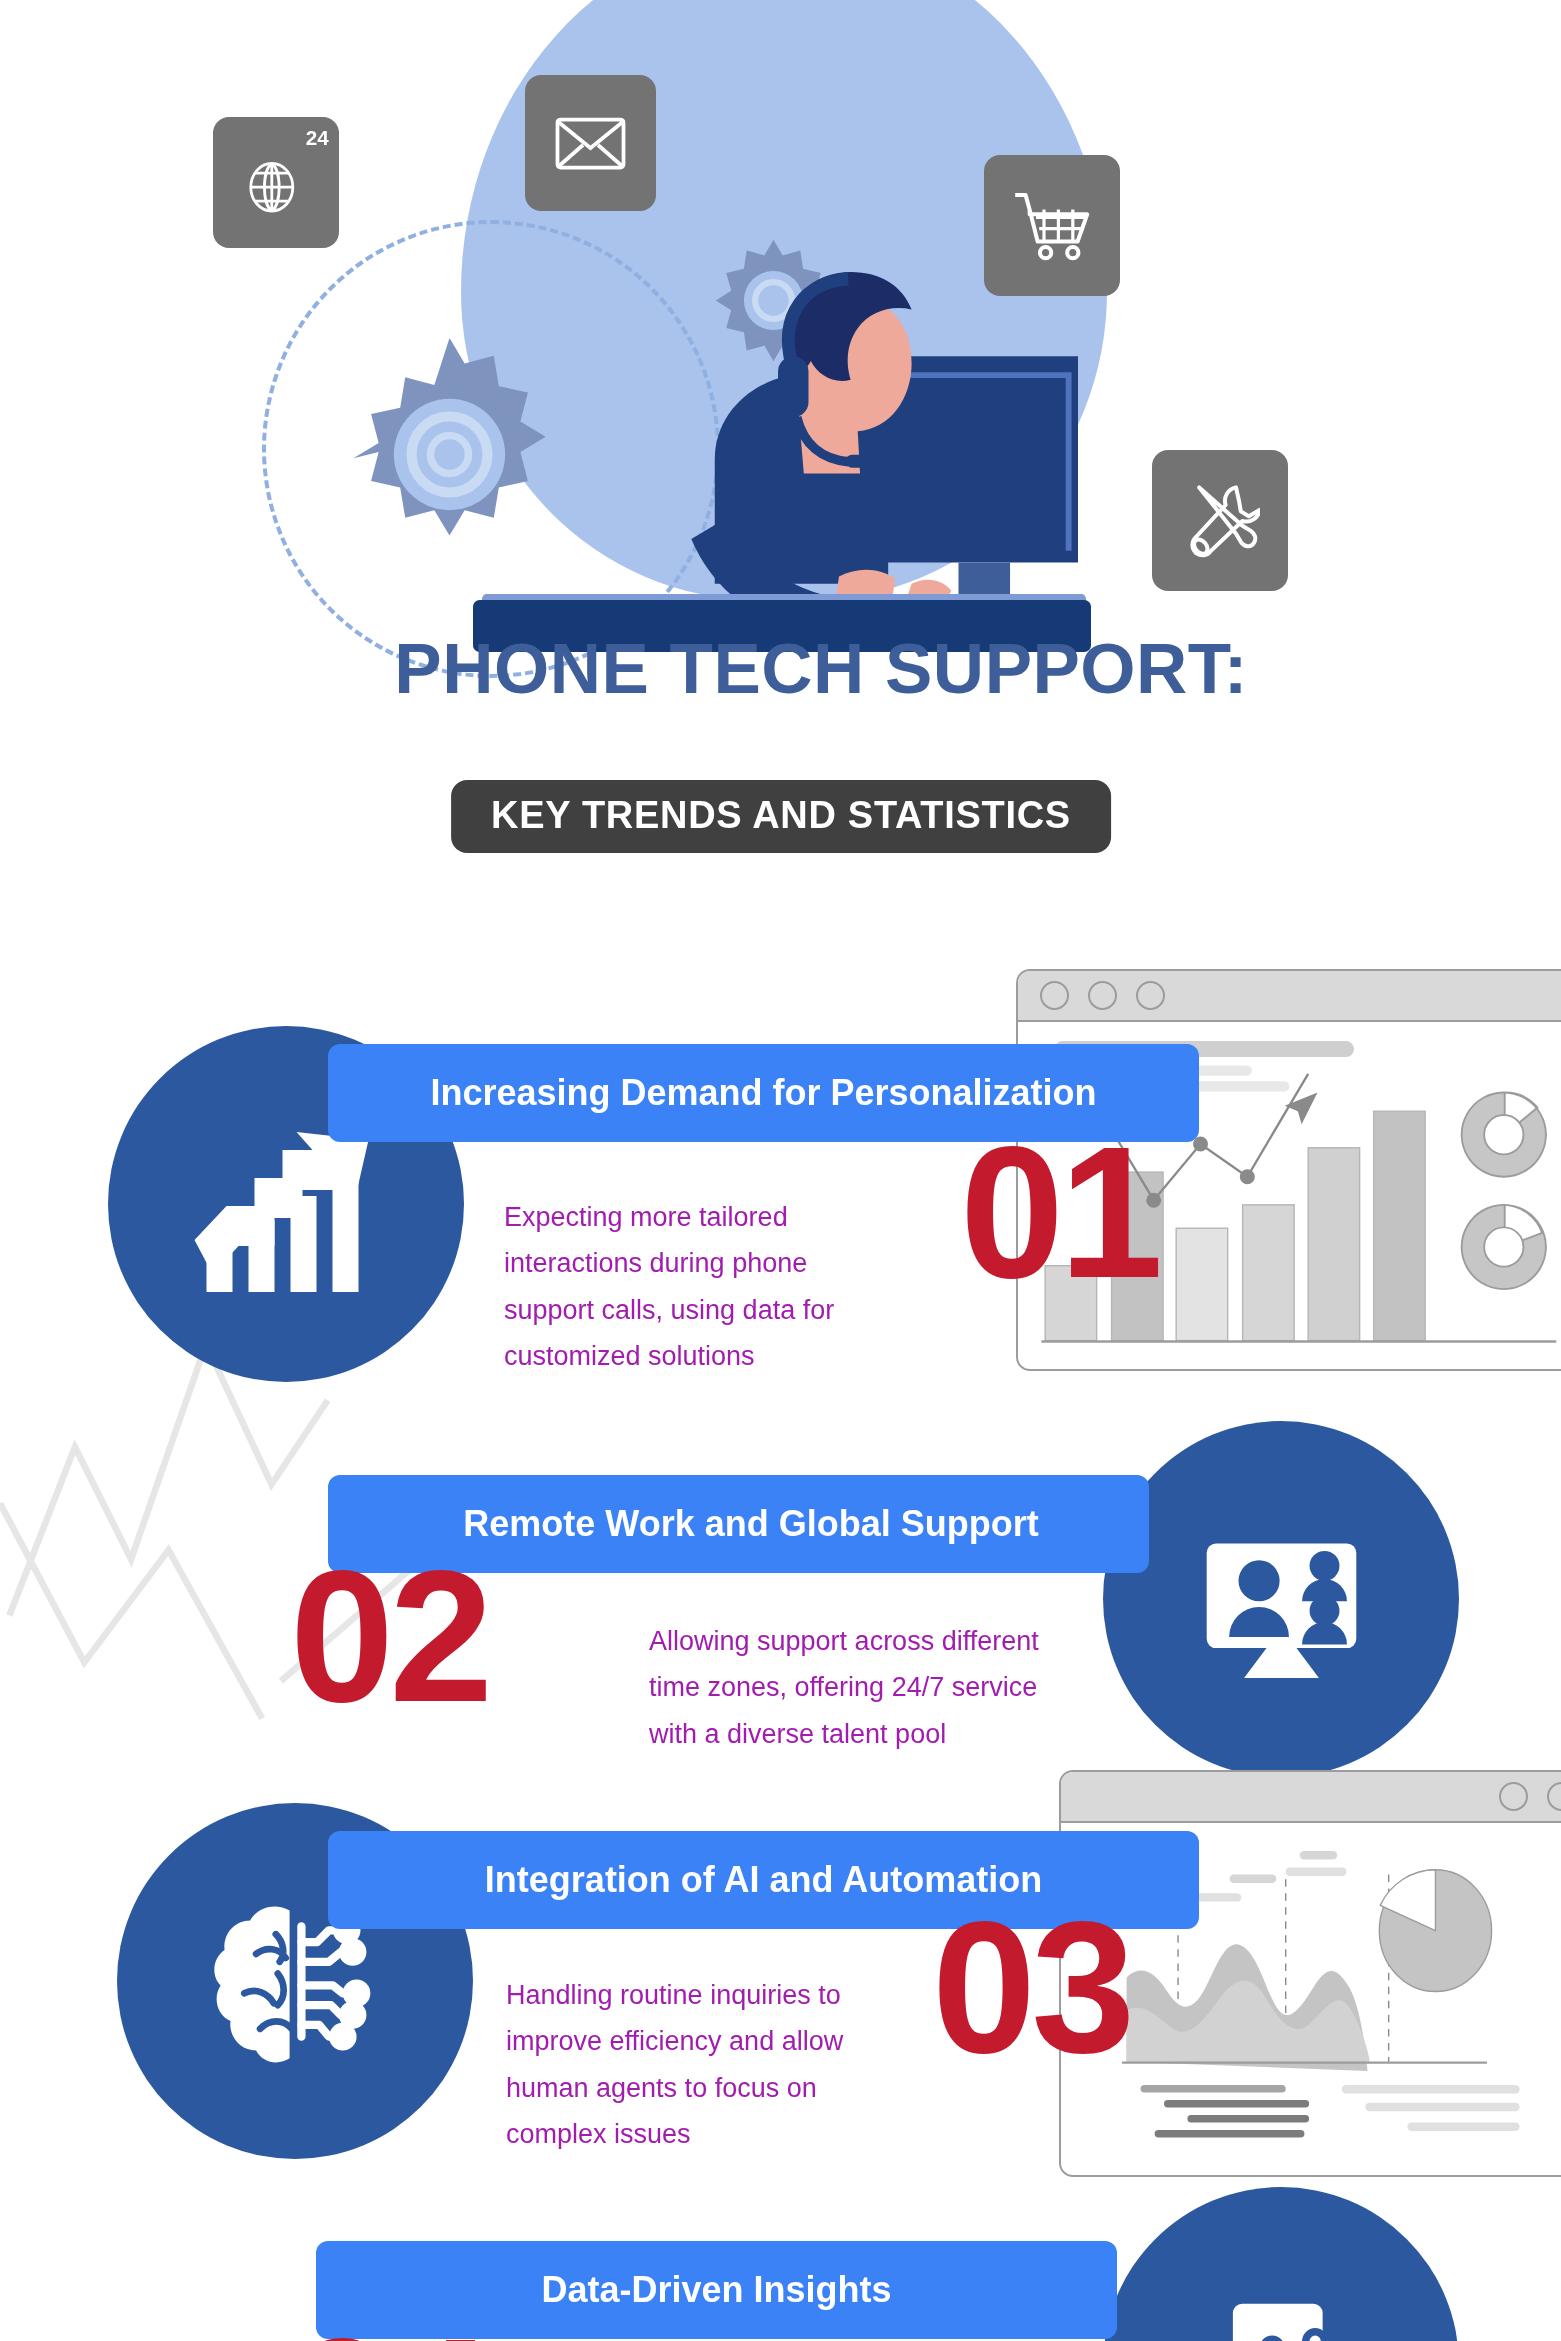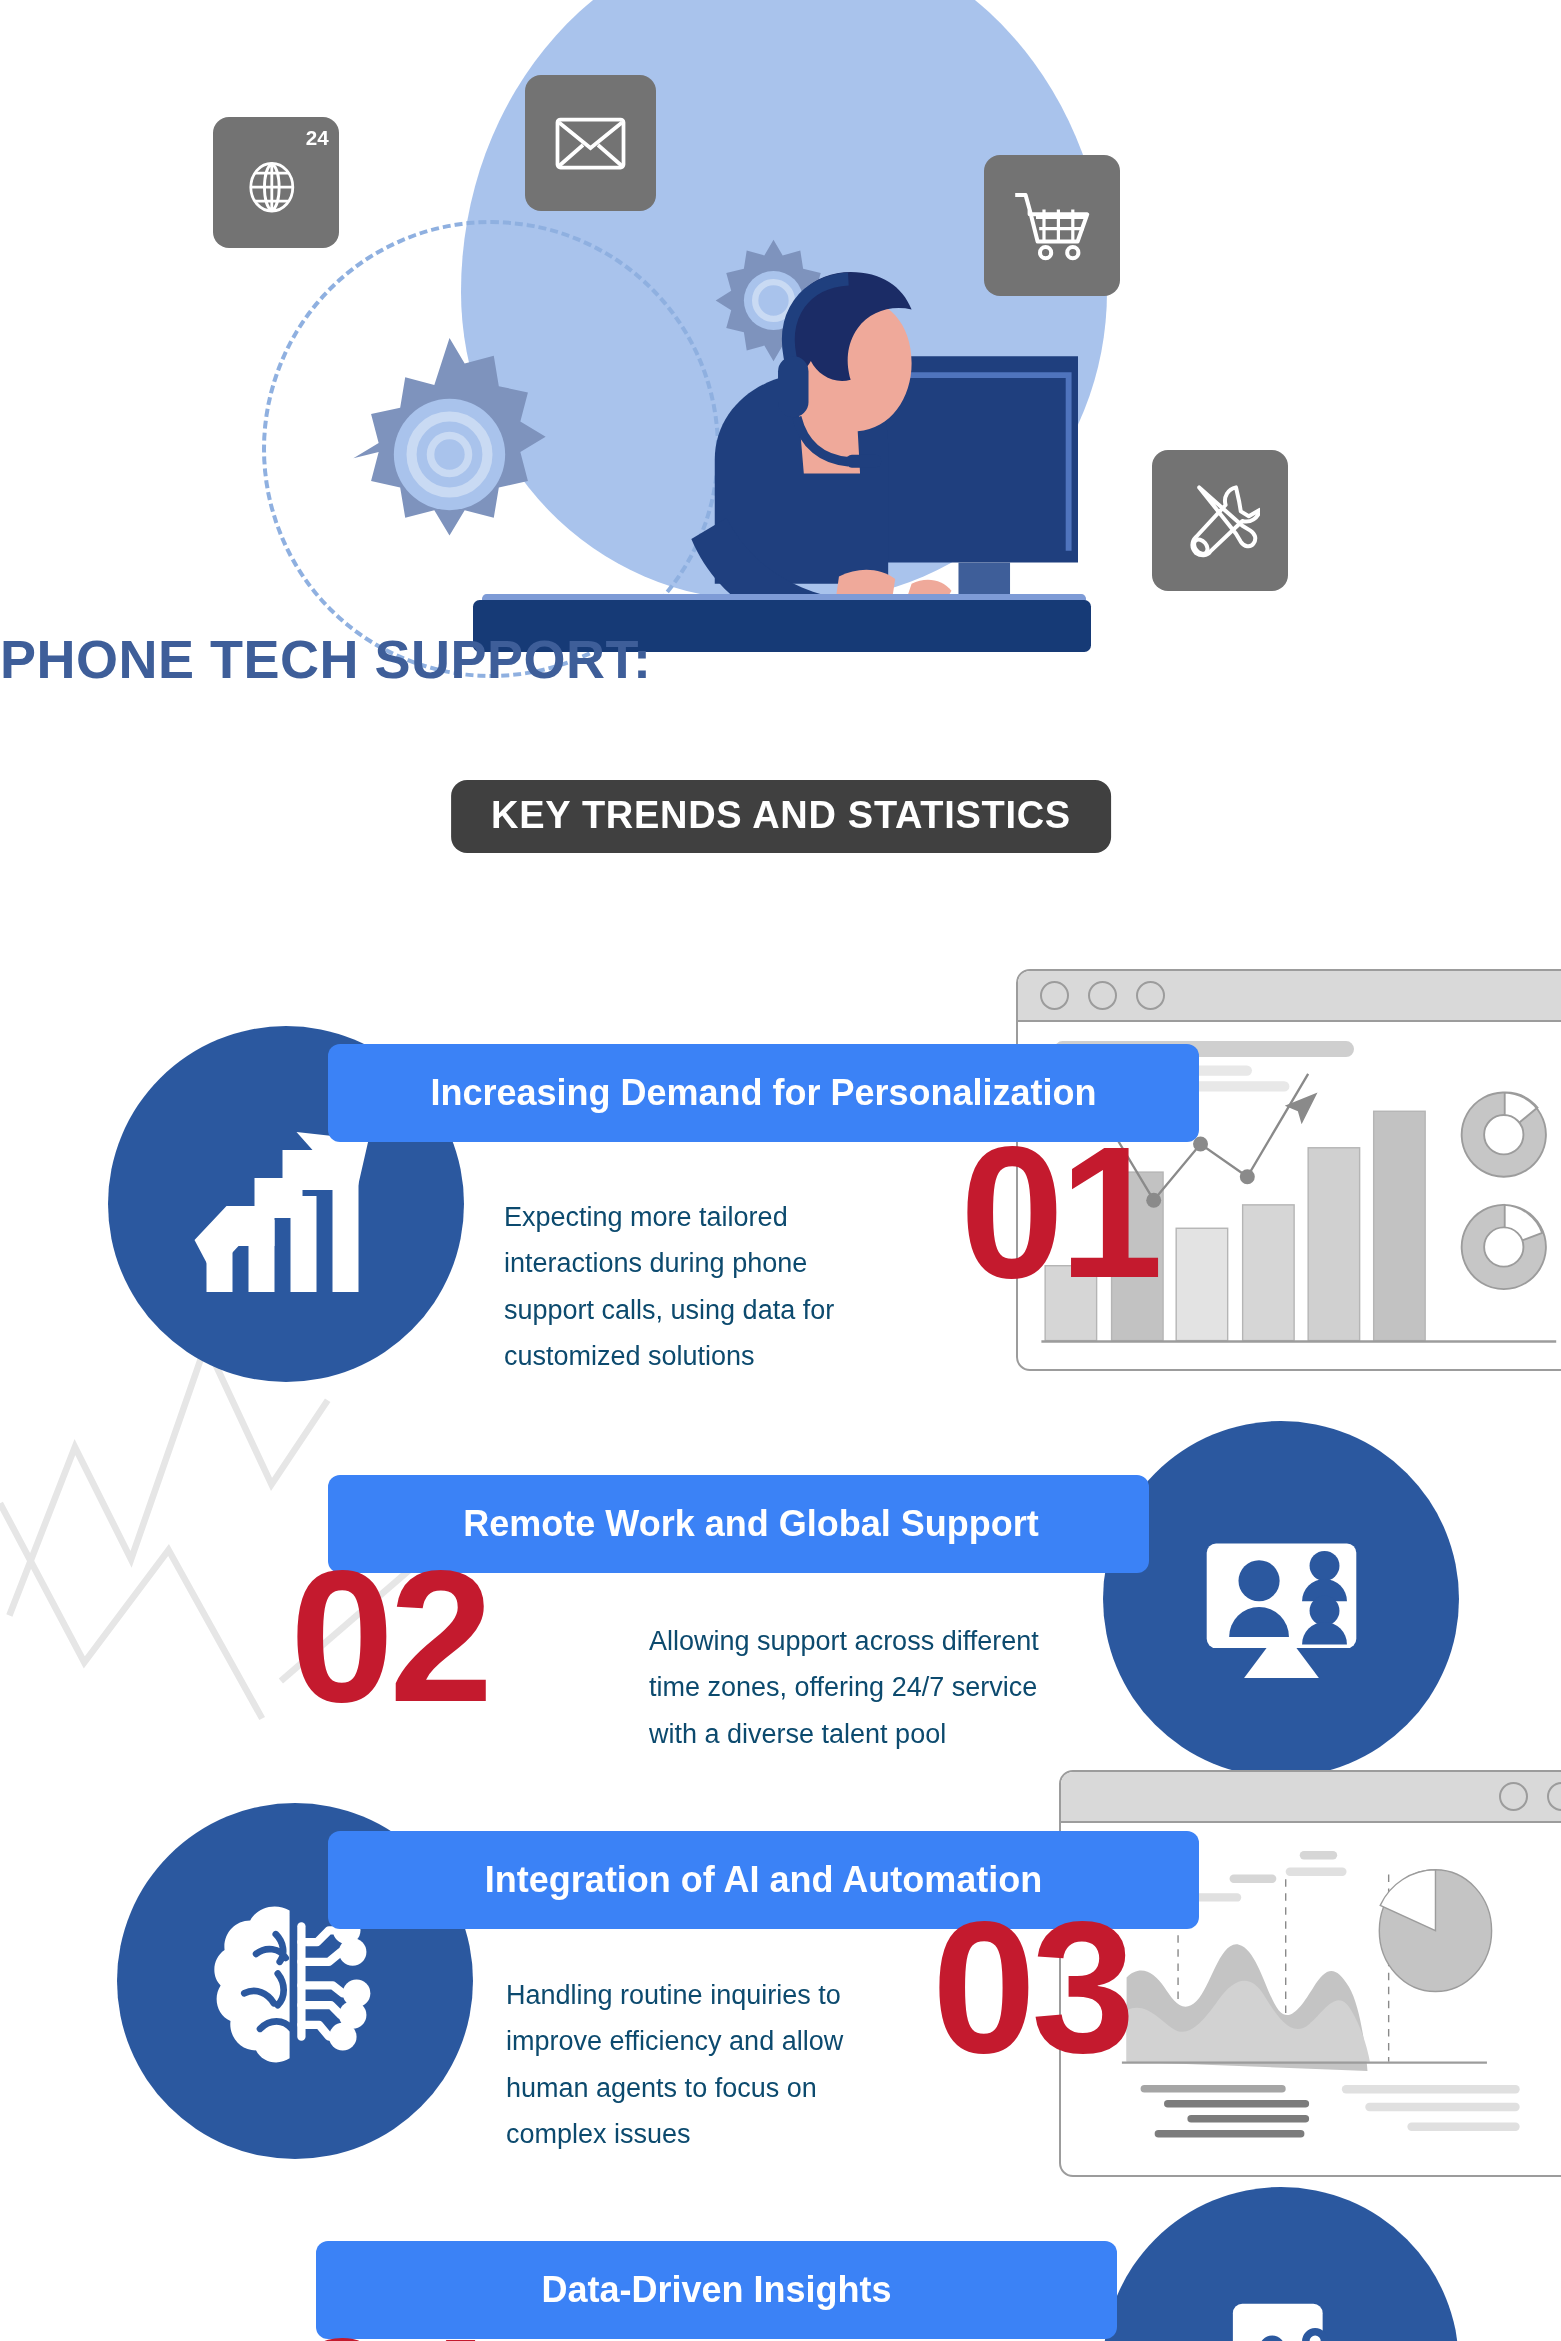--- a/index.html
+++ b/index.html
@@ -20,41 +20,41 @@
   .desk-top{position:absolute;left:482px;top:594px;width:604px;height:10.3px;
             background:#7E9BD6;border-radius:4.7px;}
 
   .ibox{position:absolute;background:#737373;border-radius:16px;
         display:flex;align-items:center;justify-content:center;}
   .ibox svg{display:block;}
   .ibox .num24{position:absolute;top:11.2px;right:10.3px;color:#fff;
                font-size:20.6px;font-weight:700;line-height:1;}
 
   
-  .main-title{position:absolute;left:0;top:628px;width:1248px;text-align:left;
-              color:#3E5E99;font-size:54px;font-weight:700;letter-spacing:0.5px;
+  .main-title{position:absolute;left:0;top:628px;width:1248px;text-align:right;
+              color:#3E5E99;font-size:71px;font-weight:700;letter-spacing:0.5px;
               font-family:"Liberation Sans",sans-serif;}
   .sub-badge{position:absolute;left:50%;transform:translateX(-50%);top:780px;
              background:#404040;color:#ffffff;border-radius:16px;
              padding:14px 40px 16px 40px;font-size:38px;font-weight:700;
              letter-spacing:0.7px;white-space:nowrap;}
 
   
   .decor{position:absolute;pointer-events:none;}
 
   
   .row{position:absolute;width:1562px;height:422px;}
   .circle{position:absolute;width:356px;height:356px;border-radius:50%;
           background:#2B589F;display:flex;align-items:center;justify-content:center;}
   .circle svg{display:block;}
   .band{position:absolute;height:98px;background:#3b82f6;border-radius:12px;
         display:flex;align-items:center;}
   .band-label{color:#ffffff;font-size:36px;font-weight:700;white-space:nowrap;
               font-family:"Liberation Sans",sans-serif;}
-  .desc{position:absolute;color:#0c4a6e;font-size:27px;line-height:1.72;
+  .desc{position:absolute;color:#a21caf;font-size:27px;line-height:1.72;
         font-family:"Liberation Sans",sans-serif;}
   .bignum{position:absolute;color:#C41A2E;font-size:187px;font-weight:700;
           line-height:0.82;letter-spacing:-4.7px;
           font-family:"Liberation Sans",sans-serif;}
   .browser{position:absolute;border:2.3px solid #9C9C9C;border-radius:14px;
            background:#ffffff;overflow:hidden;}
   .browser .bar{height:49px;background:#D9D9D9;border-bottom:2.3px solid #9C9C9C;
                 display:flex;align-items:center;gap:19px;}
   .dot{width:25px;height:25px;border-radius:50%;border:2.8px solid #9C9C9C;}
 </style>

